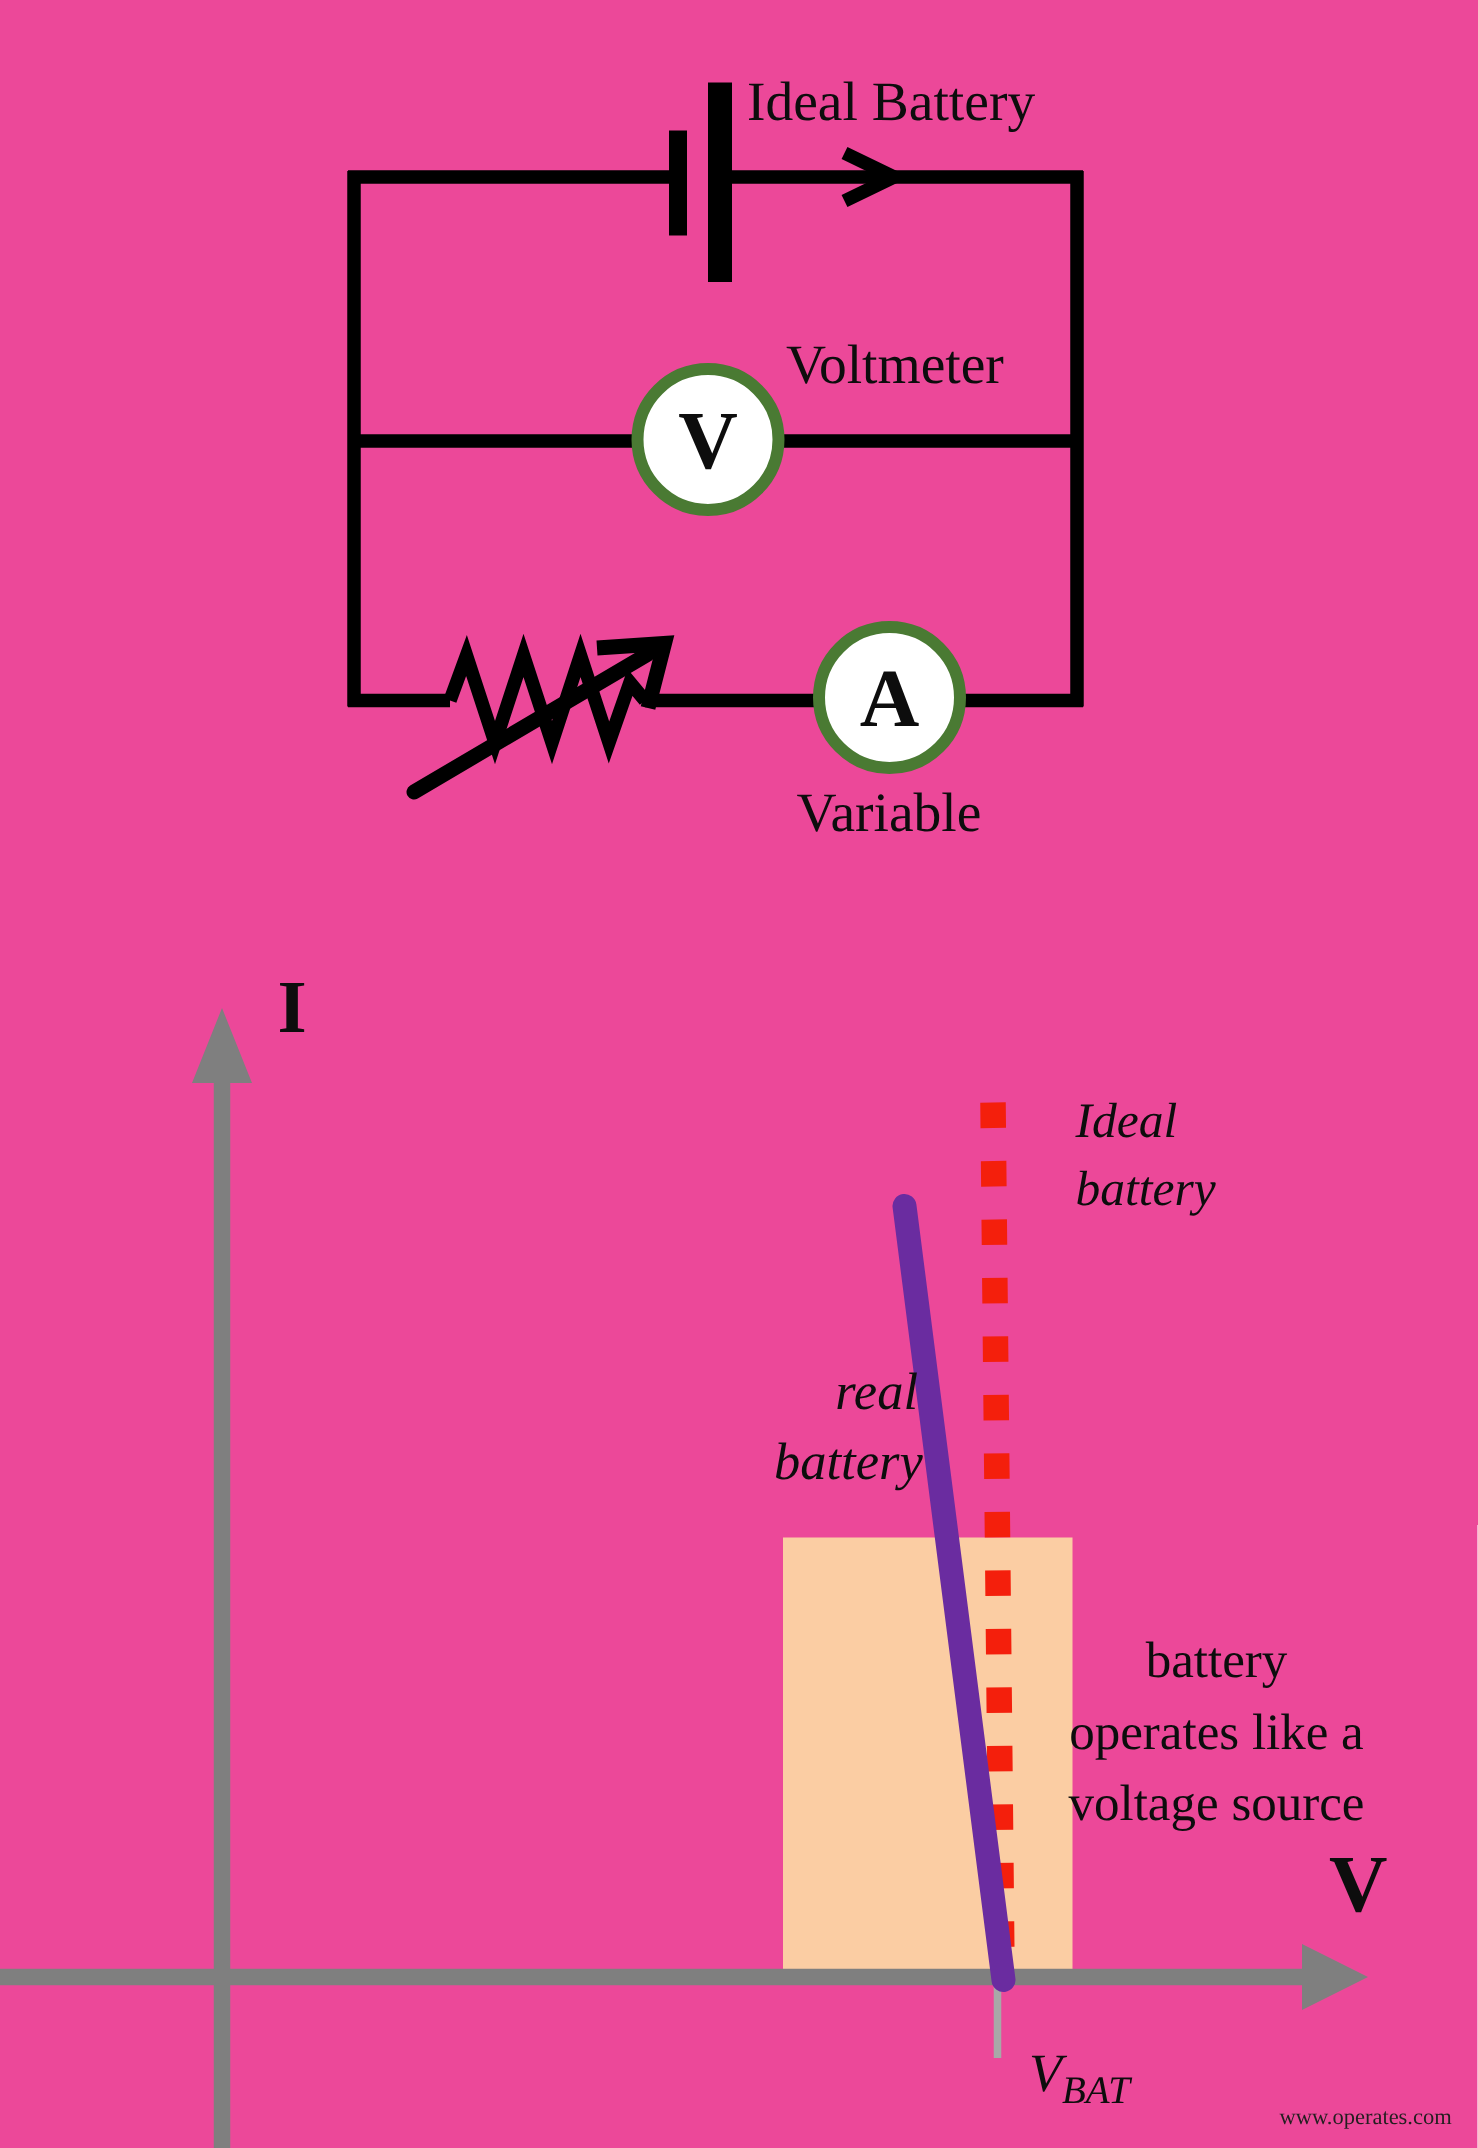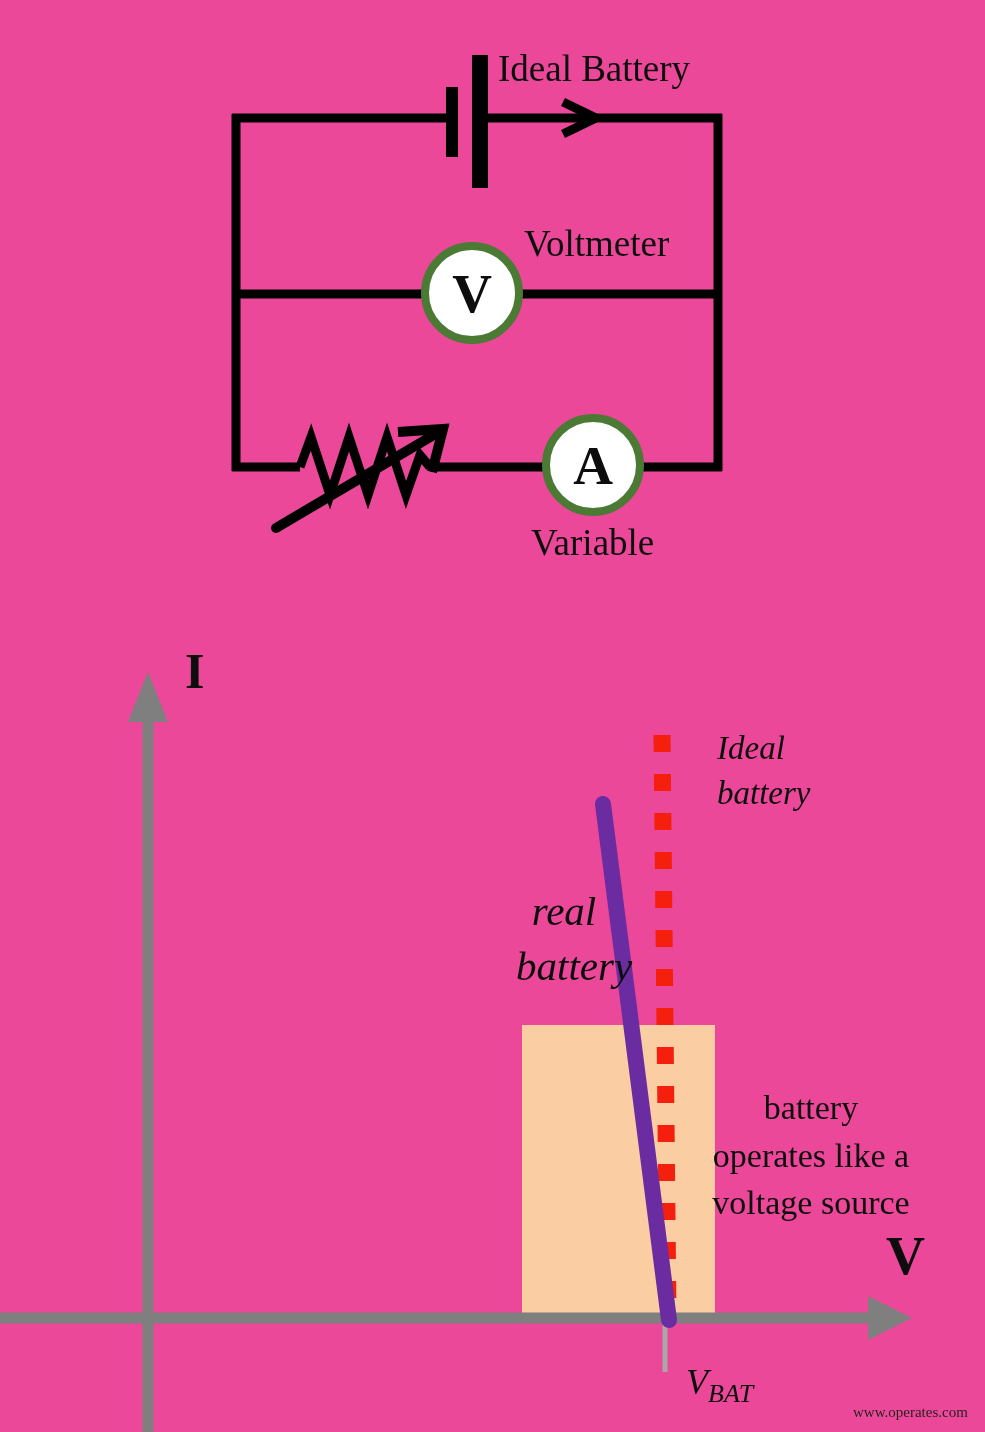--- a/index.html
+++ b/index.html
@@ -82,25 +82,25 @@
     font-size: 54px;
     font-weight: bold;
   }
   #lbl-ideal-curve {
     left: 717px; top: 726px;
     font-size: 33px;
     font-style: italic;
     line-height: 1.35;
   }
   #lbl-real-curve {
-    left: 516px; top: 884px;
-    font-size: 41px;
+    left: 516px; top: 904px;
+    font-size: 35px;
     font-style: italic;
     line-height: 1.35;
-    text-align: center;
+    text-align: right;
     width: 96px;
   }
   #lbl-operating-region {
     left: 685px; top: 1084px;
     font-size: 34px;
     line-height: 1.4;
     text-align: center;
     width: 252px;
   }
   #lbl-vbat {

